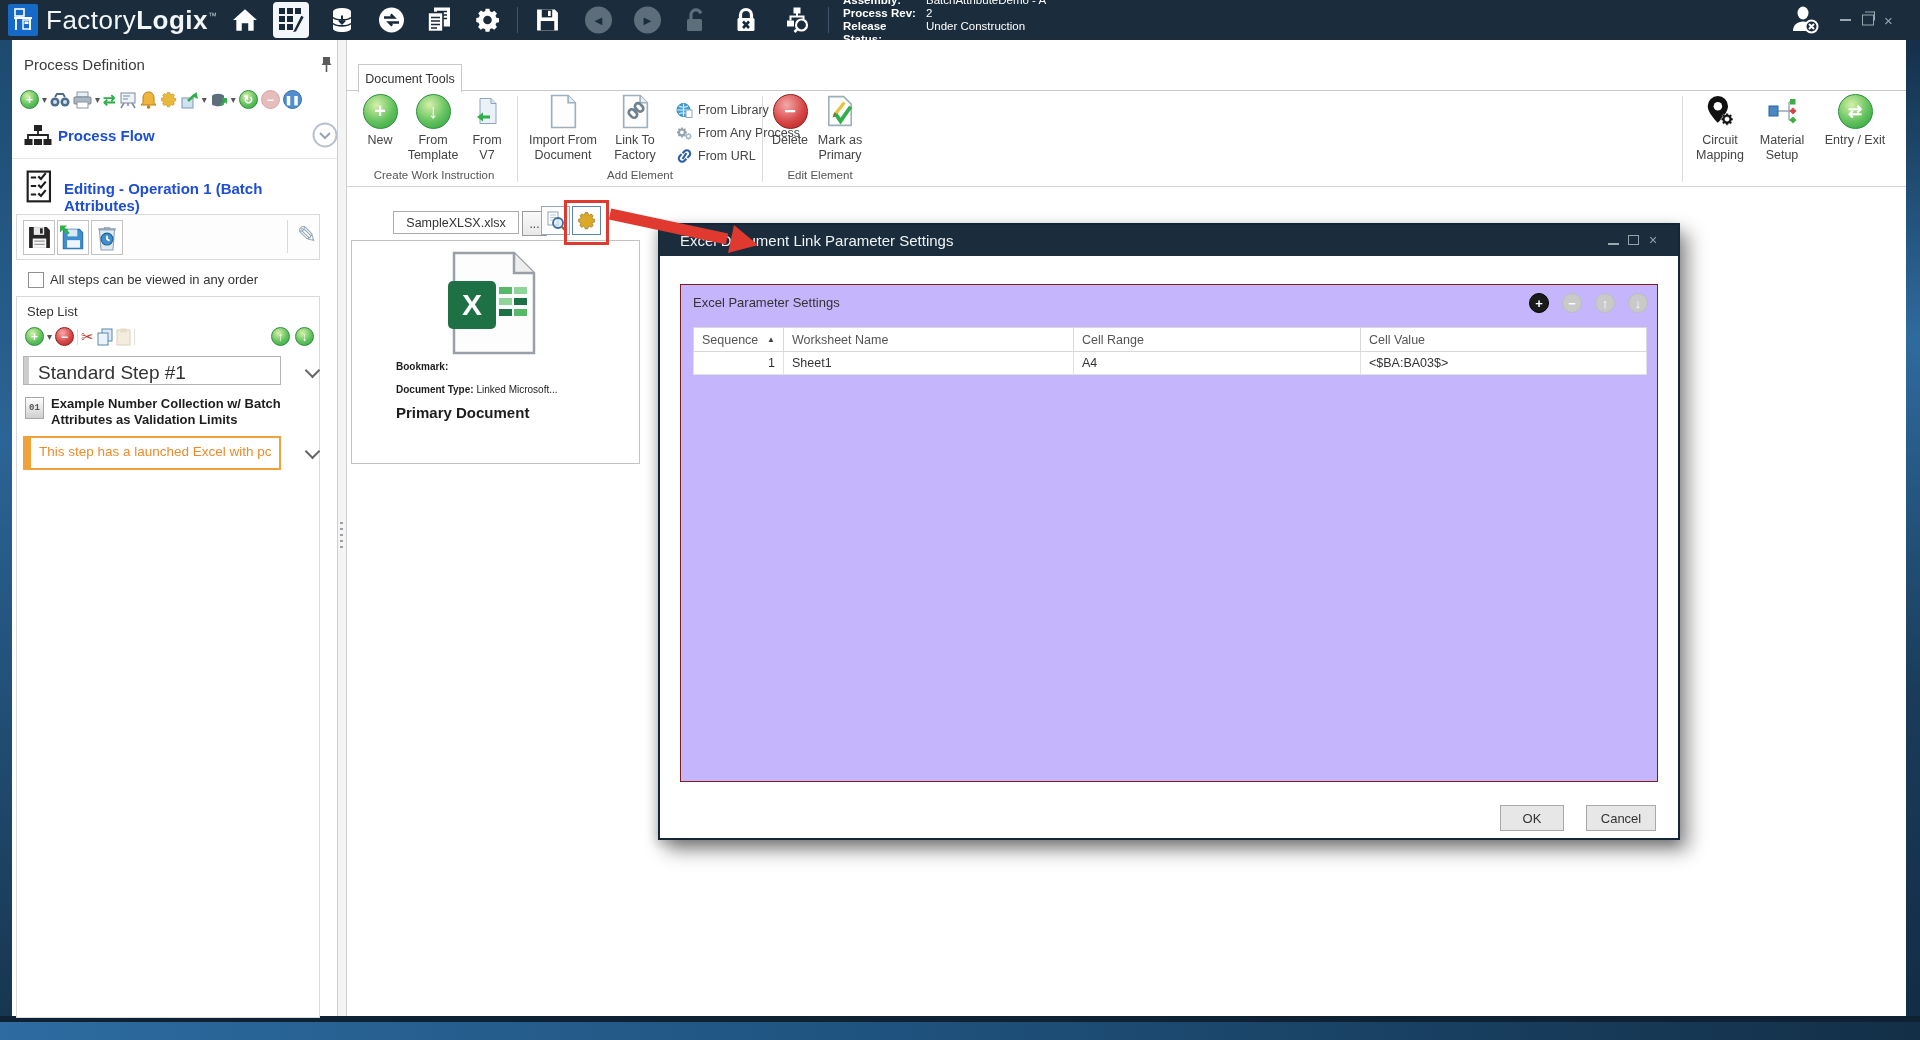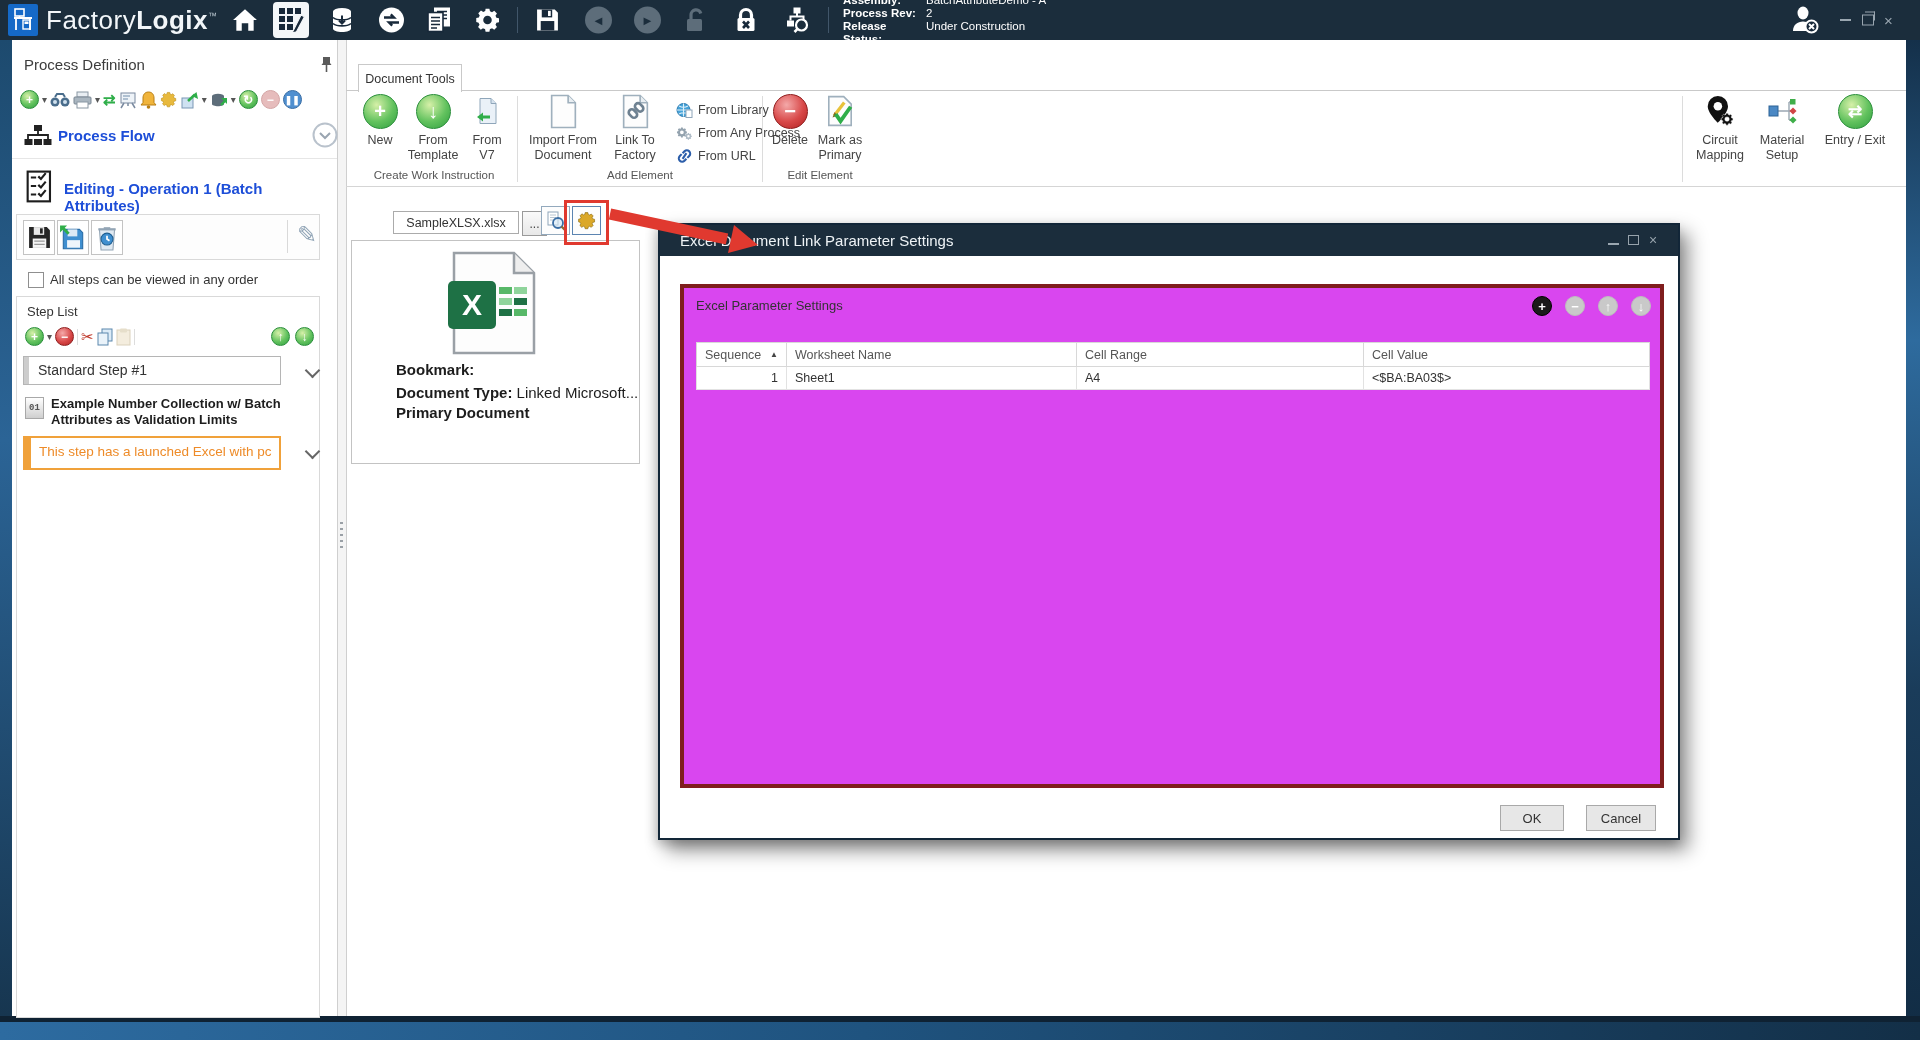--- a/index.html
+++ b/index.html
@@ -46,21 +46,21 @@
   .flowlbl,.editlbl{font-size:15px;font-weight:bold;color:#1d4ed8;}
   .savebar{position:absolute;left:16px;top:214px;width:302px;height:44px;border:1px solid #d9d9d9;background:#fdfdfd;}
   .sqbtn{position:absolute;top:5px;width:30px;height:33px;border:1px solid #c3c3c3;background:#fff;display:flex;align-items:center;justify-content:center;}
   .cb{width:14px;height:14px;border:1px solid #8f8f8f;background:#fff;}
   .cblbl{font-size:13px;color:#333;}
   .steplist{position:absolute;left:16px;top:296px;width:302px;height:720px;border:1px solid #d9d9d9;background:#fff;}
   .sl-title{font-size:13px;color:#333;}
   .vsep{width:1px;height:16px;background:#ddd;}
   .stepitem{position:absolute;left:6px;width:256px;background:#fff;border:1px solid #b5b5b5;}
   .stepitem .bar{position:absolute;left:0;top:0;bottom:0;width:5px;background:#cdcdcd;}
-  .stepitem .txt{margin-left:14px;font-size:14px;color:#333;}
+  .stepitem .txt{margin-left:14px;font-size:19px;color:#333;}
   .warnitem{position:absolute;left:6px;width:254px;border:2px solid #f0a13a;background:#fff;}
   .warnitem .bar{position:absolute;left:0;top:0;bottom:0;width:6px;background:#f0a13a;}
   .warnitem .txt{margin-left:14px;font-size:13.5px;color:#ee8b28;white-space:nowrap;overflow:hidden;}
   .chev{width:9px;height:9px;border-right:2px solid #666;border-bottom:2px solid #666;transform:rotate(45deg);}
   .desc{font-size:13px;font-weight:bold;color:#1d1d1d;line-height:16px;}
   .numicon{width:17px;height:20px;border:1px solid #a8a8a8;background:linear-gradient(#fff,#cfcfcf);color:#555;font-size:9px;font-weight:bold;display:flex;align-items:center;justify-content:center;}
   
   .tabline{position:absolute;left:346px;top:90px;width:1560px;height:1px;background:#c9c9c9;z-index:1;}
   .ribline{position:absolute;left:346px;top:186px;width:1560px;height:1px;background:#d5d5d5;}
   .doctab{position:absolute;left:358px;top:64px;width:102px;height:27px;border:1px solid #c9c9c9;border-bottom:none;background:#fff;z-index:2;display:flex;align-items:center;justify-content:center;font-size:12.5px;color:#333;}
@@ -71,34 +71,34 @@
   .gname{position:absolute;top:169px;font-size:11.5px;color:#555;text-align:center;}
   .bigc{width:33px;height:33px;font-size:20px;}
   .smallrow{display:flex;align-items:center;gap:5px;font-size:12.5px;color:#444;height:23px;}
   
   .fninput{position:absolute;left:393px;top:211px;width:124px;height:21px;border:1px solid #ababab;font-size:12.5px;color:#333;text-align:center;font-family:"Liberation Sans",sans-serif;padding:0;}
   .smbtn{position:absolute;border:1px solid #9a9a9a;background:linear-gradient(#fafafa,#e8e8e8);display:flex;align-items:center;justify-content:center;font-size:12px;color:#444;}
   .iconbtn{position:absolute;width:27px;height:27px;border:1px solid #93a9bd;background:#fdfdfd;display:flex;align-items:center;justify-content:center;}
   .doccard{position:absolute;left:351px;top:240px;width:287px;height:222px;border:1px solid #c3c3c3;background:#fff;}
   .exbox{position:absolute;left:96px;top:40px;width:48px;height:48px;background:#1e7145;border-radius:5px;color:#fff;font-size:30px;font-weight:bold;display:flex;align-items:center;justify-content:center;}
   .exbar{position:absolute;width:13px;height:7px;}
-  .dclabel{font-size:15px;color:#1d1d1d;}
+  .dclabel{font-size:10px;color:#1d1d1d;}
   .dclabel b{font-weight:bold;}
   .primary{font-size:15px;font-weight:bold;color:#1d1d1d;}
   
   .dialog{position:absolute;left:658px;top:223px;width:1018px;height:613px;background:#fff;border:2px solid #122638;box-shadow:8px 10px 18px rgba(0,0,0,.45),-3px 4px 10px rgba(0,0,0,.18);z-index:40;}
   .dlg-title{position:absolute;left:0;top:0;right:0;height:31px;background:#1b2d3c;display:flex;align-items:center;}
   .dlg-title .t{color:#eef3f6;font-size:15px;margin-left:20px;}
   .dlg-btn{position:absolute;top:8px;color:#97a3ac;}
-  .groupbox{position:absolute;left:20px;top:59px;width:976px;height:496px;border:4px solid #7f1d1d;background:#d946ef;}
+  .groupbox{position:absolute;left:20px;top:59px;width:976px;height:496px;border:1px solid #7f1d1d;background:#c4b5fd;}
   .gb-title{position:absolute;left:12px;top:10px;font-size:13px;color:#333;}
   .d18{width:18px;height:18px;font-size:13px;line-height:13px;}
   .blackcirc{background:#1a1a1a;border:1px solid #000;}
   .greycirc{background:#c9c9c9;border:1px solid #bdbdbd;}
-  table.params{position:absolute;left:12px;top:54px;border-collapse:collapse;table-layout:fixed;width:953px;font-size:12.5px;padding-left:12px;}
+  table.params{position:absolute;left:12px;top:42px;border-collapse:collapse;table-layout:fixed;width:953px;font-size:12.5px;padding-left:12px;}
   table.params th{font-weight:normal;color:#555;text-align:left;border:1px solid #d8d8d8;height:23px;padding:0 0 0 8px;position:relative;background:#fff;}
   table.params td{color:#333;border:1px solid #e2e2e2;height:22px;padding:0 8px 0 8px;background:#fff;}
   .sortmk{position:absolute;right:8px;top:7px;font-size:8px;color:#444;}
   .dlgbtn{position:absolute;height:24px;background:#e7e7e7;border:1px solid #a9a9a9;font-size:13px;color:#333;display:flex;align-items:center;justify-content:center;font-family:"Liberation Sans",sans-serif;}
   
   .annbox{position:absolute;left:564px;top:200px;width:39px;height:39px;border:3px solid #e0392f;z-index:50;}
   .annarrow{position:absolute;left:600px;top:198px;z-index:50;}
 </style>
 </head>
 <body>

